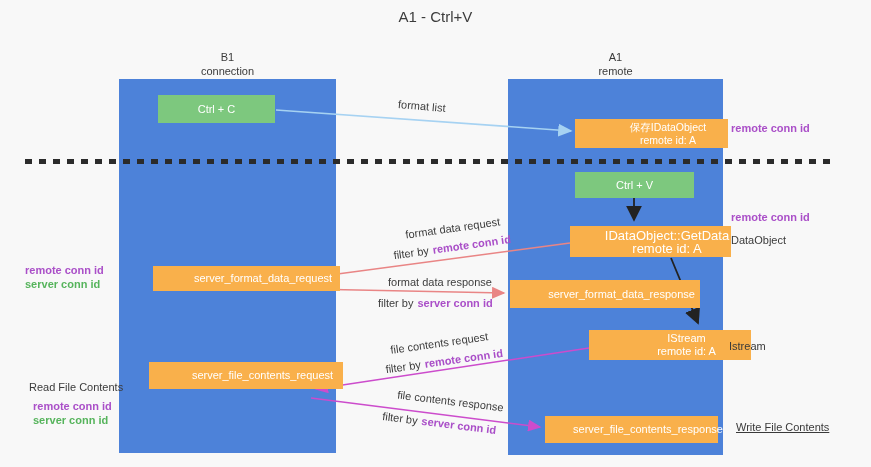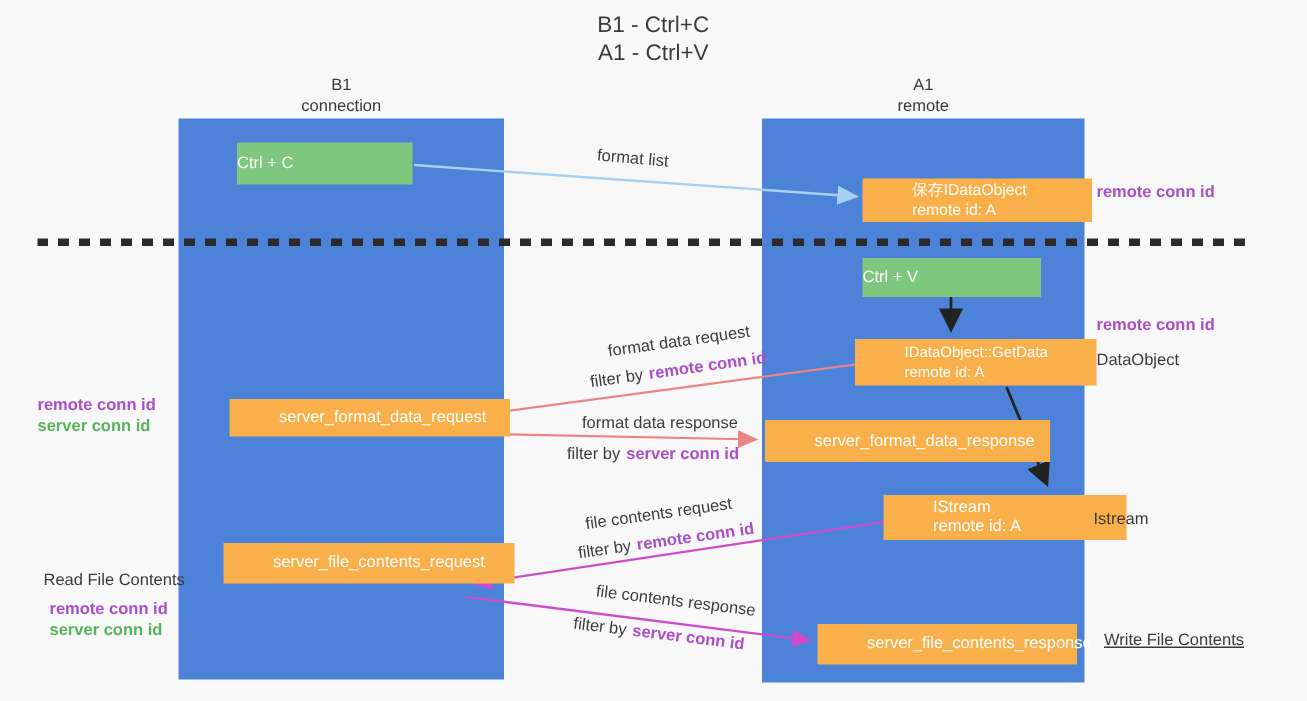--- a/index.html
+++ b/index.html
@@ -18,41 +18,40 @@
     font-size:11px;line-height:14px;color:#3a3a3a;
   }
   .col{
     position:absolute;background:#4d82d9;
   }
   .divider{
     position:absolute;left:25px;top:159px;width:806px;height:5px;
     background:repeating-linear-gradient(90deg,#2b2b2b 0 7px,transparent 7px 14px);
   }
   .node{
-    position:absolute;display:flex;flex-direction:column;align-items:flex-start;justify-content:center;
+    position:absolute;display:flex;flex-direction:column;align-items:center;justify-content:center;
     color:#ffffff;font-size:11px;line-height:13px;text-align:center;white-space:nowrap;
   }
   .green{background:#7dc87e;}
   .orange{background:#f9b04b;padding-left:33px;}
   .flow-label{
     position:absolute;font-size:11px;color:#3d3d3d;white-space:nowrap;
   }
   .side-label{
     position:absolute;font-size:11px;color:#3a3a3a;white-space:nowrap;
   }
   .purple{color:#aa4fc8;font-weight:bold;}
   .greenlbl{color:#56b45c;font-weight:bold;}
   .gap{margin-right:4px;}
   svg.arrows{position:absolute;left:0;top:0;}
 </style>
 </head>
 <body>
 
 <div class="title">
-  <div>B1 - Ctrl+C</div>
   <div>A1 - Ctrl+V</div>
 </div>
 
 <div class="col-header" style="left:119px;width:217px;">
   <div>B1</div>
   <div>connection</div>
 </div>
 <div class="col-header" style="left:508px;width:215px;">
   <div>A1</div>
   <div>remote</div>
@@ -93,21 +92,21 @@
 
 <div class="node orange" style="left:575px;top:119px;width:120px;height:29px;font-size:10.5px;">
   <div>保存IDataObject</div>
   <div>remote id: A</div>
 </div>
 
 <div class="node green" style="left:575px;top:172px;width:119px;height:26px;">
   <div>Ctrl + V</div>
 </div>
 
-<div class="node orange" style="left:570px;top:226px;width:128px;height:31px;font-size:10px;">
+<div class="node orange" style="left:570px;top:226px;width:128px;height:31px;font-size:13px;">
   <div>IDataObject::GetData</div>
   <div>remote id: A</div>
 </div>
 
 <div class="node orange" style="left:153px;top:266px;width:154px;height:25px;">
   <div>server_format_data_request</div>
 </div>
 
 <div class="node orange" style="left:510px;top:280px;width:157px;height:28px;">
   <div>server_format_data_response</div>

